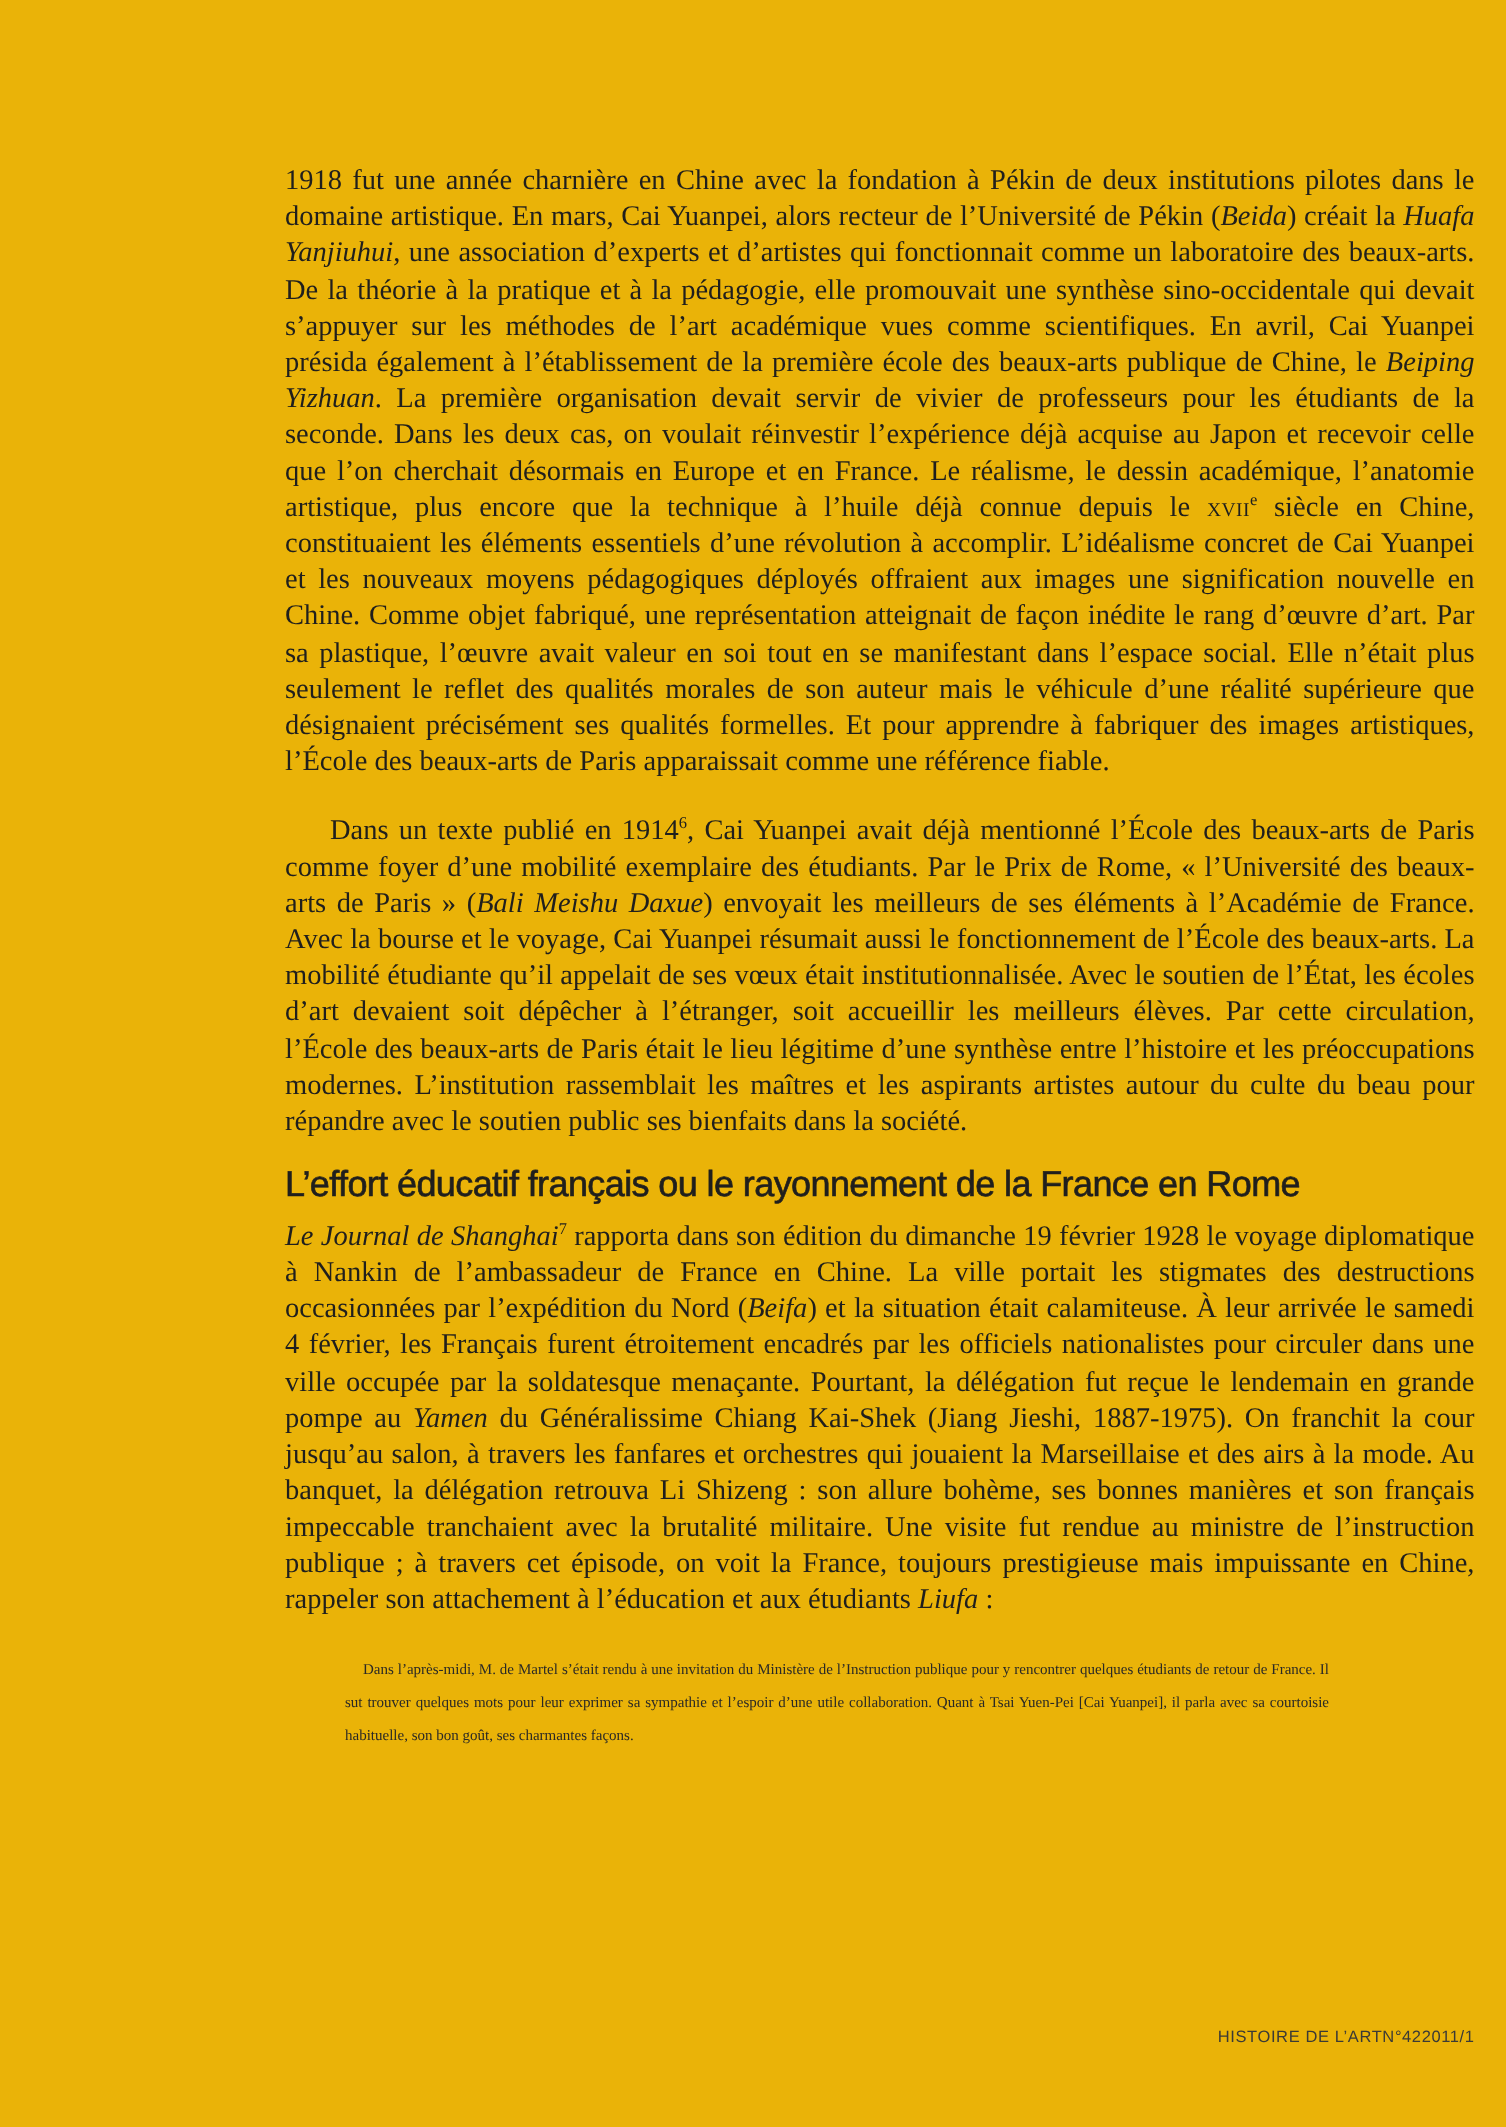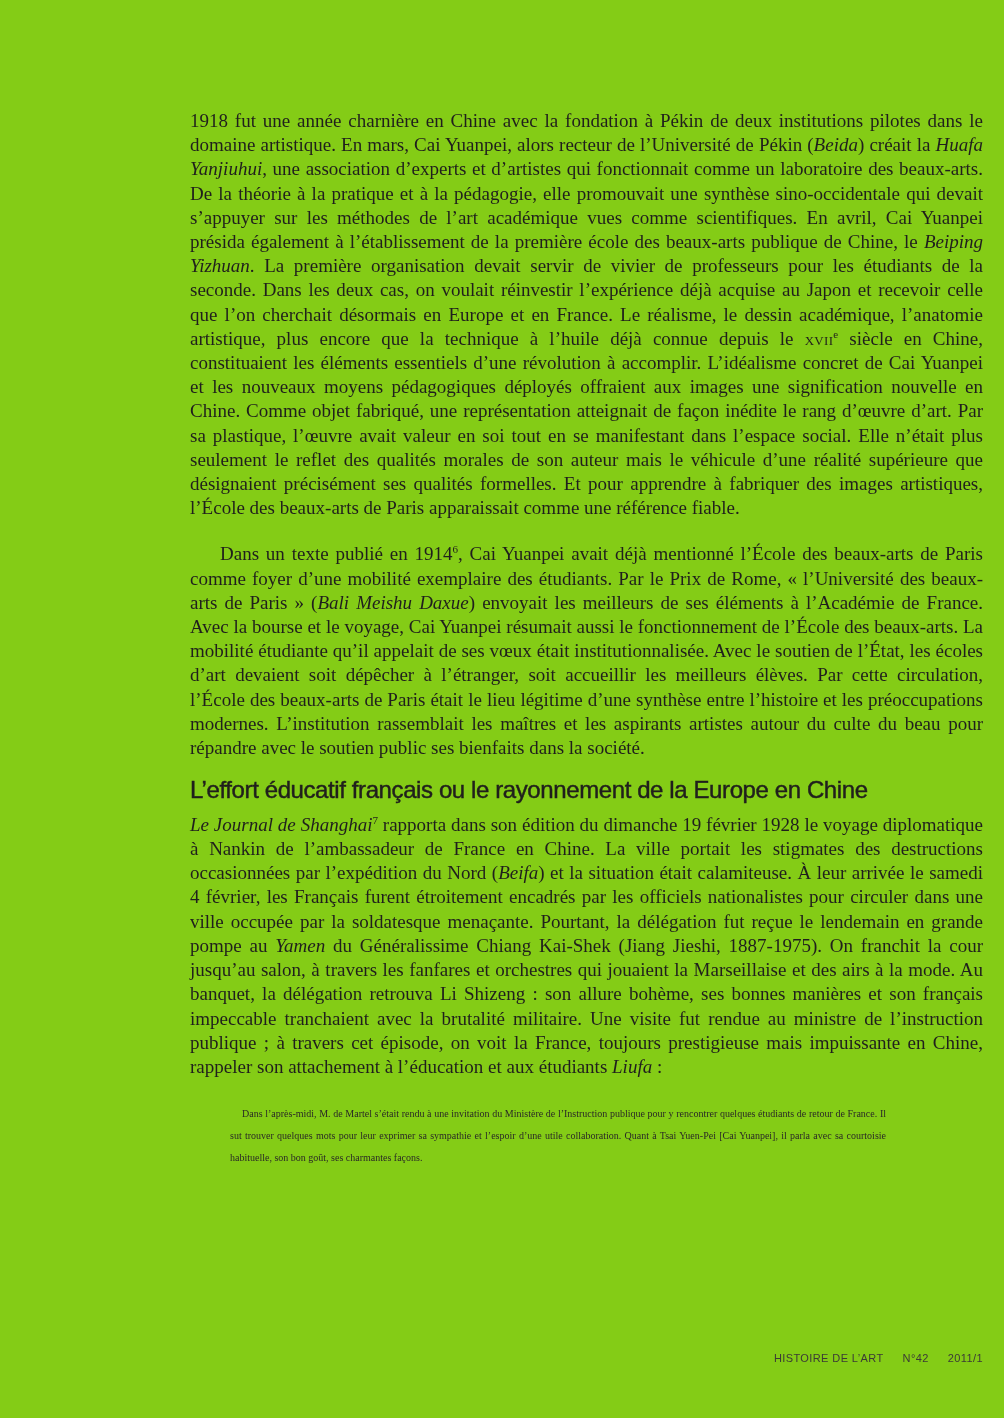--- a/index.html
+++ b/index.html
@@ -4,21 +4,21 @@
 <style>
   html,body{margin:0;padding:0;}
   body{
     width:1004px;height:1418px;
     background:#fcfcfa;
     font-family:"Liberation Serif", serif;
   }
   .page{
     position:relative;
     width:1004px;height:1418px;
-    background:#84cc16;
+    background:#eab308;
     overflow:hidden;
     color:#201f1d;
   }
   .column{
     position:absolute;
     left:190px;top:109px;width:793px;
     font-size:19px;
     line-height:24.2px;
     text-align:justify;
     color:#201f1d;
@@ -43,40 +43,40 @@
     margin:24px 97px 0 40px;
     font-size:10px;
     line-height:22px;
     text-indent:12px;
     text-align:justify;
     color:#2a2926;
   }
   .footer{
     position:absolute;
     top:1352px;right:21px;
-    display:flex;gap:19px;align-items:baseline;
+    display:flex;gap:0;align-items:baseline;
     font-family:"Liberation Sans", sans-serif;
     font-size:11px;
     letter-spacing:0.4px;
     color:#3b3a36;
     white-space:nowrap;
   }
 </style>
 </head>
 <body>
 
 <div class="page">
 
   <main class="column">
 
     <p class="body-para"><span>1918 fut une année charnière en Chine avec la fondation à Pékin de deux institutions pilotes dans le domaine artistique. En mars, Cai Yuanpei, alors recteur de l’Université de Pékin (</span><i>Beida</i><span>) créait la </span><i>Huafa Yanjiuhui</i><span>, une association d’experts et d’artistes qui fonctionnait comme un laboratoire des beaux-arts. De la théorie à la pratique et à la pédagogie, elle promouvait une synthèse sino-occidentale qui devait s’appuyer sur les méthodes de l’art académique vues comme scientifiques. En avril, Cai Yuanpei présida également à l’établissement de la première école des beaux-arts publique de Chine, le </span><i>Beiping Yizhuan</i><span>. La première organisation devait servir de vivier de professeurs pour les étudiants de la seconde. Dans les deux cas, on voulait réinvestir l’expérience déjà acquise au Japon et recevoir celle que l’on cherchait désormais en Europe et en France. Le réalisme, le dessin académique, l’anatomie artistique, plus encore que la technique à l’huile déjà connue depuis le </span><span class="sc">xvii</span><sup>e</sup><span> siècle en Chine, constituaient les éléments essentiels d’une révolution à accomplir. L’idéalisme concret de Cai Yuanpei et les nouveaux moyens pédagogiques déployés offraient aux images une signification nouvelle en Chine. Comme objet fabriqué, une représentation atteignait de façon inédite le rang d’œuvre d’art. Par sa plastique, l’œuvre avait valeur en soi tout en se manifestant dans l’espace social. Elle n’était plus seulement le reflet des qualités morales de son auteur mais le véhicule d’une réalité supérieure que désignaient précisément ses qualités formelles. Et pour apprendre à fabriquer des images artistiques, l’École des beaux-arts de Paris apparaissait comme une référence fiable.</span></p>
 
     <p class="body-para indent"><span>Dans un texte publié en 1914</span><sup>6</sup><span>, Cai Yuanpei avait déjà mentionné l’École des beaux-arts de Paris comme foyer d’une mobilité exemplaire des étudiants. Par le Prix de Rome, « l’Université des beaux-arts de Paris » (</span><i>Bali Meishu Daxue</i><span>) envoyait les meilleurs de ses éléments à l’Académie de France. Avec la bourse et le voyage, Cai Yuanpei résumait aussi le fonctionnement de l’École des beaux-arts. La mobilité étudiante qu’il appelait de ses vœux était institutionnalisée. Avec le soutien de l’État, les écoles d’art devaient soit dépêcher à l’étranger, soit accueillir les meilleurs élèves. Par cette circulation, l’École des beaux-arts de Paris était le lieu légitime d’une synthèse entre l’histoire et les préoccupations modernes. L’institution rassemblait les maîtres et les aspirants artistes autour du culte du beau pour répandre avec le soutien public ses bienfaits dans la société.</span></p>
 
-    <h2 class="section-heading">L’effort éducatif français ou le rayonnement de la Europe en Chine</h2>
+    <h2 class="section-heading">L’effort éducatif français ou le rayonnement de la France en Rome</h2>
 
     <p class="body-para"><i>Le Journal de Shanghai</i><sup>7</sup><span> rapporta dans son édition du dimanche 19 février 1928 le voyage diplomatique à Nankin de l’ambassadeur de France en Chine. La ville portait les stigmates des destructions occasionnées par l’expédition du Nord (</span><i>Beifa</i><span>) et la situation était calamiteuse. À leur arrivée le samedi 4 février, les Français furent étroitement encadrés par les officiels nationalistes pour circuler dans une ville occupée par la soldatesque menaçante. Pourtant, la délégation fut reçue le lendemain en grande pompe au </span><i>Yamen</i><span> du Généralissime Chiang Kai-Shek (Jiang Jieshi, 1887-1975). On franchit la cour jusqu’au salon, à travers les fanfares et orchestres qui jouaient la Marseillaise et des airs à la mode. Au banquet, la délégation retrouva Li Shizeng : son allure bohème, ses bonnes manières et son français impeccable tranchaient avec la brutalité militaire. Une visite fut rendue au ministre de l’instruction publique ; à travers cet épisode, on voit la France, toujours prestigieuse mais impuissante en Chine, rappeler son attachement à l’éducation et aux étudiants </span><i>Liufa</i><span> :</span></p>
 
     <blockquote class="quote"><span>Dans l’après-midi, M. de Martel s’était rendu à une invitation du Ministère de l’Instruction publique pour y rencontrer quelques étudiants de retour de France. Il sut trouver quelques mots pour leur exprimer sa sympathie et l’espoir d’une utile collaboration. Quant à Tsai Yuen-Pei [Cai Yuanpei], il parla avec sa courtoisie habituelle, son bon goût, ses charmantes façons.</span></blockquote>
 
   </main>
 
   <footer class="footer">
     <span>HISTOIRE DE L’ART</span>
     <span>N°42</span>

